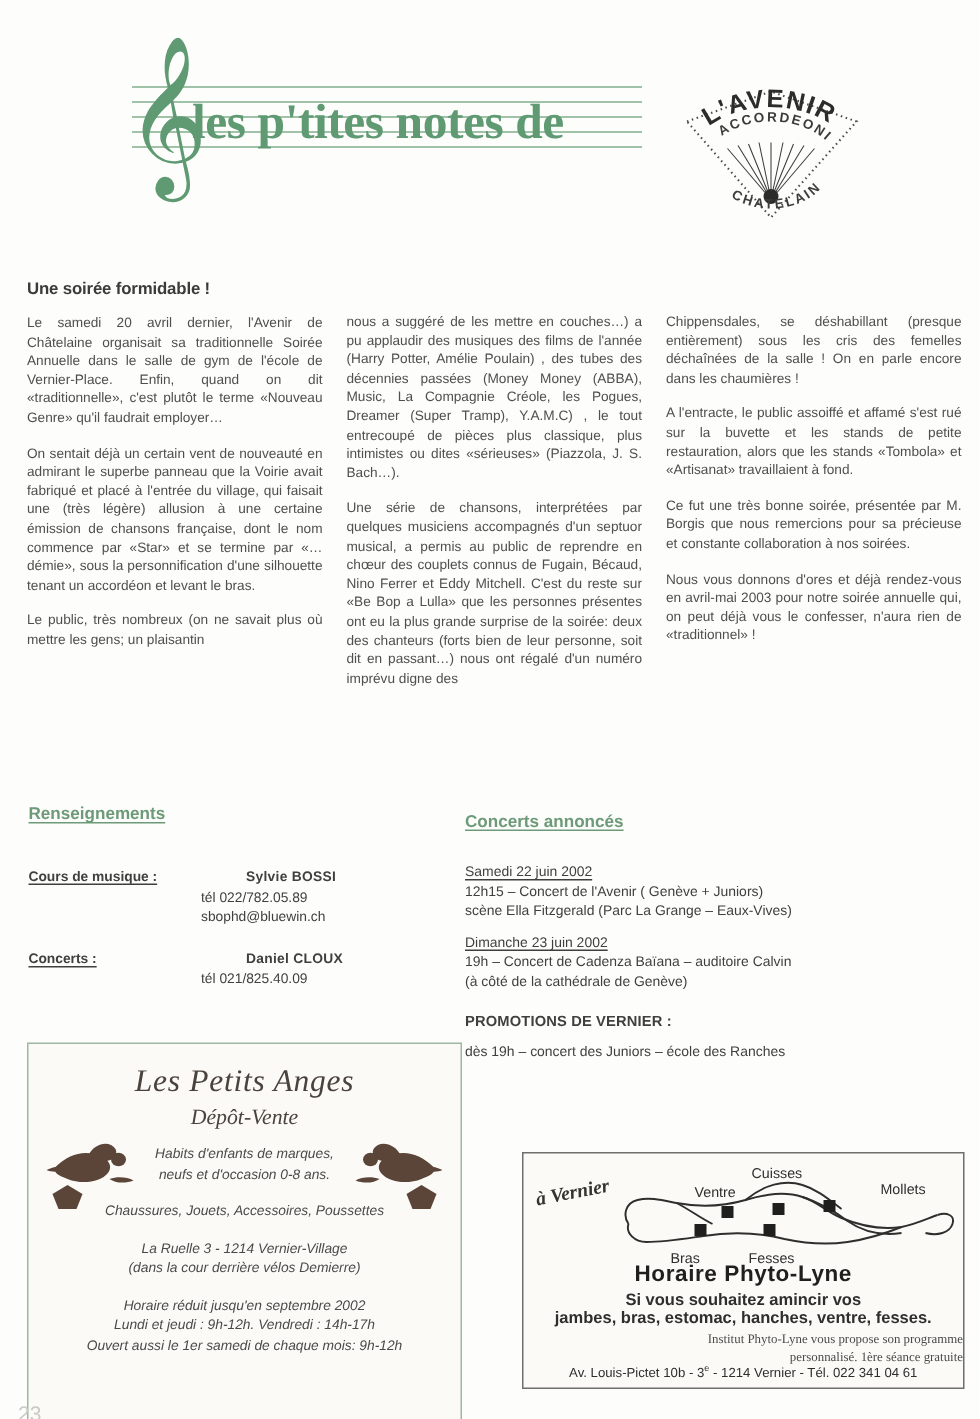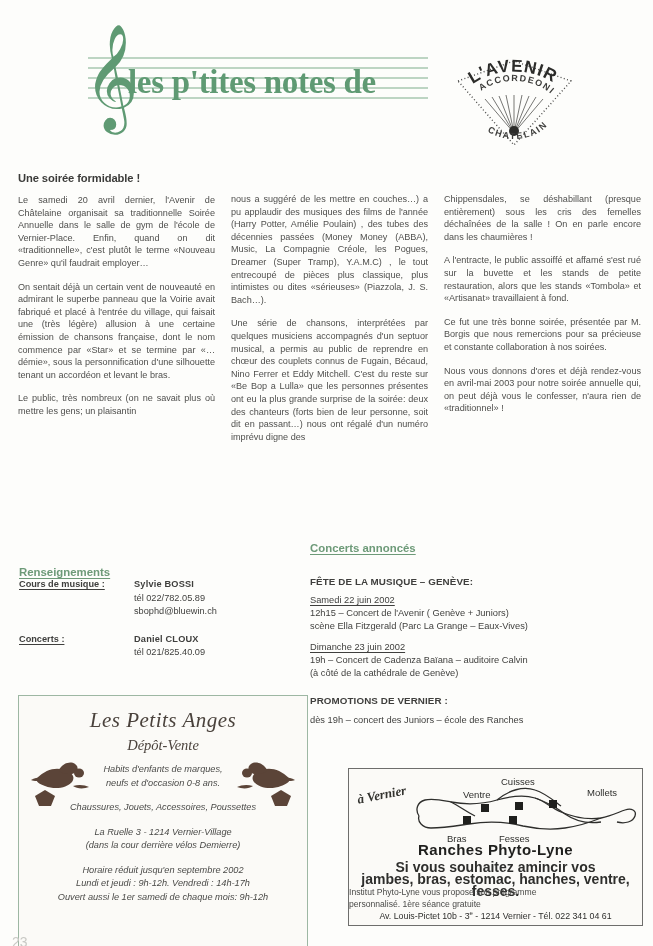--- a/index.html
+++ b/index.html
@@ -43,21 +43,21 @@
   .logo-wrap { position: absolute; left: 452px; top: 33px; width: 125px; height: 96px; }
 
   
   .article {
     position: absolute;
     left: 18px; top: 172px;
     width: 625px;
     display: flex;
     gap: 16px;
   }
-  .col { width: 197px; }
+  .col { width: 197px; margin-top: 15px; }
   .col p {
     margin: 0 0 11px 0;
     font-size: 9.1px;
     line-height: 12.6px;
     text-align: justify;
     color: #4f4f4d;
   }
   .article-heading {
     margin: 0 0 10px 0;
     font-size: 11.2px;
@@ -69,41 +69,41 @@
 
   
   .sec-head {
     position: absolute;
     font-size: 11.4px;
     font-weight: 700;
     color: #6d9a78;
     text-decoration: underline;
     text-underline-offset: 2px;
   }
-  #rens-head { left: 19px; top: 566px; }
+  #rens-head { left: 19px; top: 537px; }
   #conc-head { left: 310px; top: 542px; }
 
   
   .rens {
     position: absolute;
     left: 19px; top: 578px;
     width: 270px;
     font-size: 9.2px;
     color: #3f3f3d;
   }
   .rens-row { display: flex; margin-bottom: 14px; }
   .rens-label {
     width: 115px;
     font-weight: 700;
     text-decoration: underline;
     text-underline-offset: 2px;
     line-height: 13px;
   }
   .rens-val { line-height: 13.5px; }
-  .rens-val .nm { font-weight: 700; display: block; letter-spacing: 0.2px; }
+  .rens-val .nm { font-weight: 700; display: block; letter-spacing: 0.2px; margin-left: 30px; }
   .rens-val span { display: block; }
 
   
   .concerts {
     position: absolute;
     left: 310px; top: 576px;
     width: 330px;
     font-size: 9.3px;
     color: #3f3f3d;
   }
@@ -187,32 +187,33 @@
     text-align: center;
     font-size: 15px;
     font-weight: 700;
     color: #1f1f1d;
     letter-spacing: 0.4px;
   }
   .phyto-bold {
     position: absolute;
     left: 0; right: 0; top: 92px;
     text-align: center;
-    font-size: 14px;
+    font-size: 11px;
     font-weight: 700;
     color: #2e2e2c;
     line-height: 12px;
   }
   .phyto-reg {
     position: absolute;
     left: 0; right: 0; top: 117px;
-    text-align: left;
+    text-align: right;
     font-size: 8.6px;
     color: #4a4a48;
     line-height: 12px;
+    font-family: Liberation Serif, serif;
   }
   .phyto-addr {
     position: absolute;
     left: 0; right: 0; top: 141px;
     text-align: center;
     font-size: 8.8px;
     color: #2e2e2c;
   }
   .phyto-addr .sup { font-size: 6px; vertical-align: super; }
 
@@ -310,21 +311,20 @@
     <div class="rens-row">
       <div class="rens-label">Concerts :</div>
       <div class="rens-val">
         <span class="nm">Daniel CLOUX</span>
         <span>tél 021/825.40.09</span>
       </div>
     </div>
   </div>
 
   <div class="concerts">
-    <div class="cc-title">FÊTE DE LA MUSIQUE – GENÈVE:</div>
 
     <div class="cc-group">
       <div class="cc-date">Samedi 22 juin 2002</div>
       <div class="cc-line">12h15 – Concert de l'Avenir ( Genève + Juniors)</div>
       <div class="cc-line">scène Ella Fitzgerald (Parc La Grange – Eaux-Vives)</div>
     </div>
 
     <div class="cc-group">
       <div class="cc-date">Dimanche 23 juin 2002</div>
       <div class="cc-line">19h – Concert de Cadenza Baïana – auditoire Calvin</div>
@@ -402,21 +402,21 @@
       </g>
       <g font-family="'Liberation Sans', sans-serif" font-size="9.5" fill="#2e2e2c">
         <text x="90" y="13">Cuisses</text>
         <text x="52" y="26">Ventre</text>
         <text x="176" y="24">Mollets</text>
         <text x="36" y="70">Bras</text>
         <text x="88" y="70">Fesses</text>
       </g>
     </svg>
 
-    <div class="phyto-name">Ranches Phyto-Lyne</div>
+    <div class="phyto-name">Horaire Phyto-Lyne</div>
     <div class="phyto-bold">
       <div>Si vous souhaitez amincir vos</div>
       <div>jambes, bras, estomac, hanches, ventre, fesses.</div>
     </div>
     <div class="phyto-reg">
       <div>Institut Phyto-Lyne vous propose son programme</div>
       <div>personnalisé. 1ère séance gratuite</div>
     </div>
     <div class="phyto-addr"><span>Av. Louis-Pictet 10b - 3</span><span class="sup">e</span><span> - 1214 Vernier - Tél. 022 341 04 61</span></div>
   </div>

